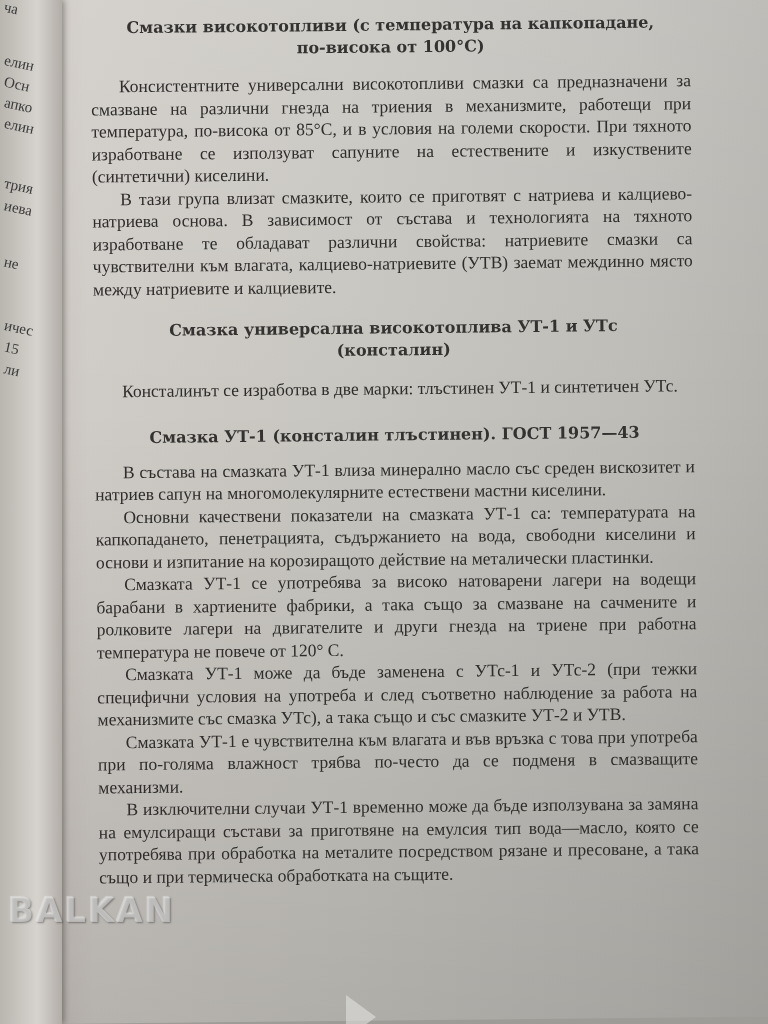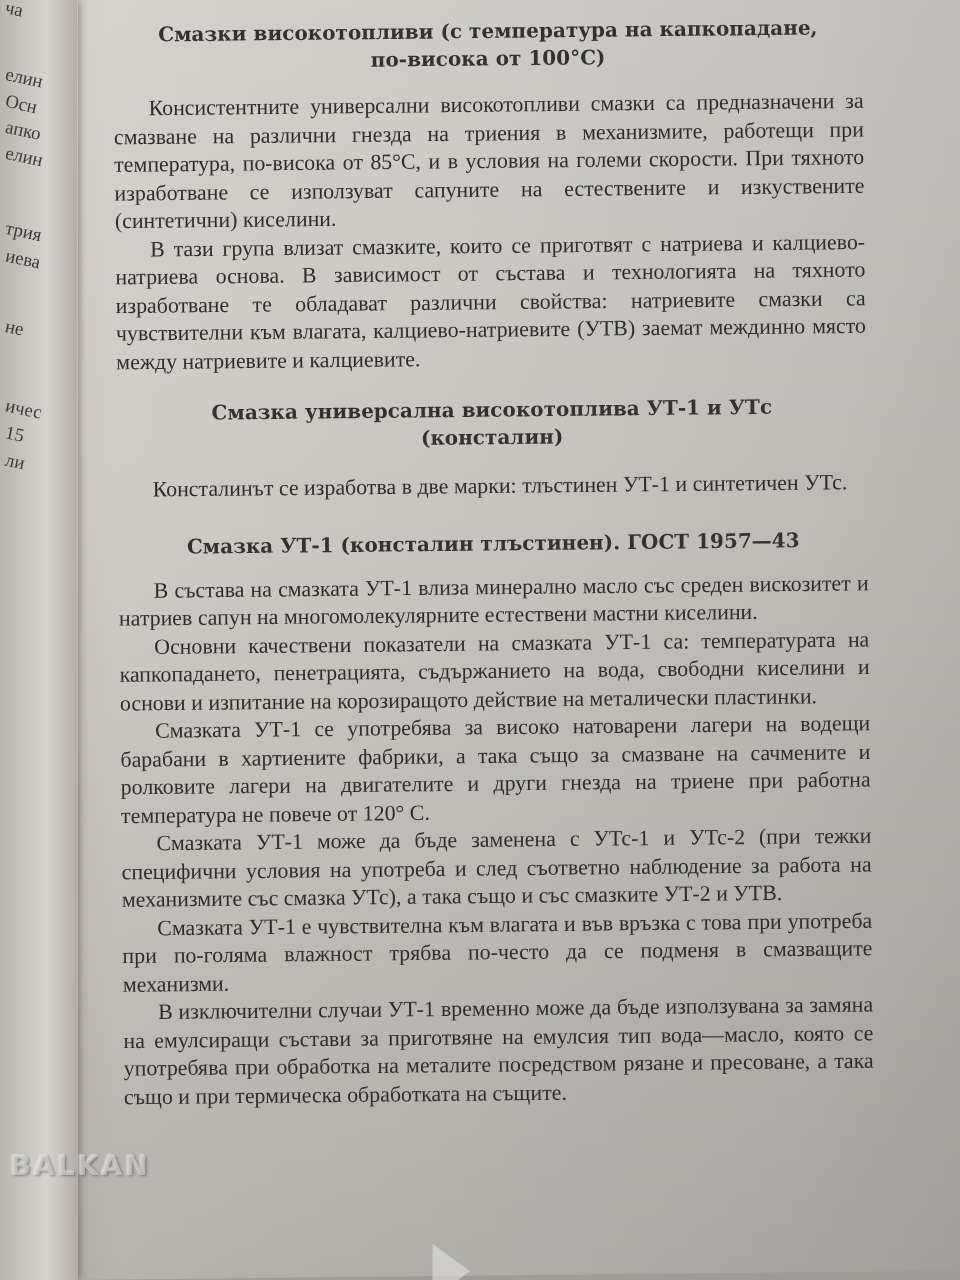--- a/index.html
+++ b/index.html
@@ -41,21 +41,21 @@
     .p {
       font-size: 17.5px; line-height: 22.5px; text-align: justify;
       margin: 0; text-indent: 28px;
     }
     .watermark {
       position: absolute; left: 8px; top: 895px;
       font-family: "DejaVu Sans", sans-serif; font-weight: bold;
       color: rgba(230,230,228,0.55);
       text-shadow: 1px 1px 2px rgba(0,0,0,0.35), -1px -1px 1px rgba(255,255,255,0.4);
     }
-    .wm-brand { font-size: 22px; letter-spacing: 2px; line-height: 30px; display:block;margin-top:24px; }
+    .wm-brand { font-size: 34px; letter-spacing: 2px; line-height: 30px; display:block; }
     .wm-main { font-size: 96px; line-height: 90px; letter-spacing: -2px; display:block; }
     .wm-play {
       position: absolute; left: 338px; top: 100px; width: 0; height: 0;
       border-top: 22px solid transparent; border-bottom: 22px solid transparent;
       border-left: 30px solid rgba(230,230,228,0.55);
     }
   </style>
 </head>
 <body>
 

